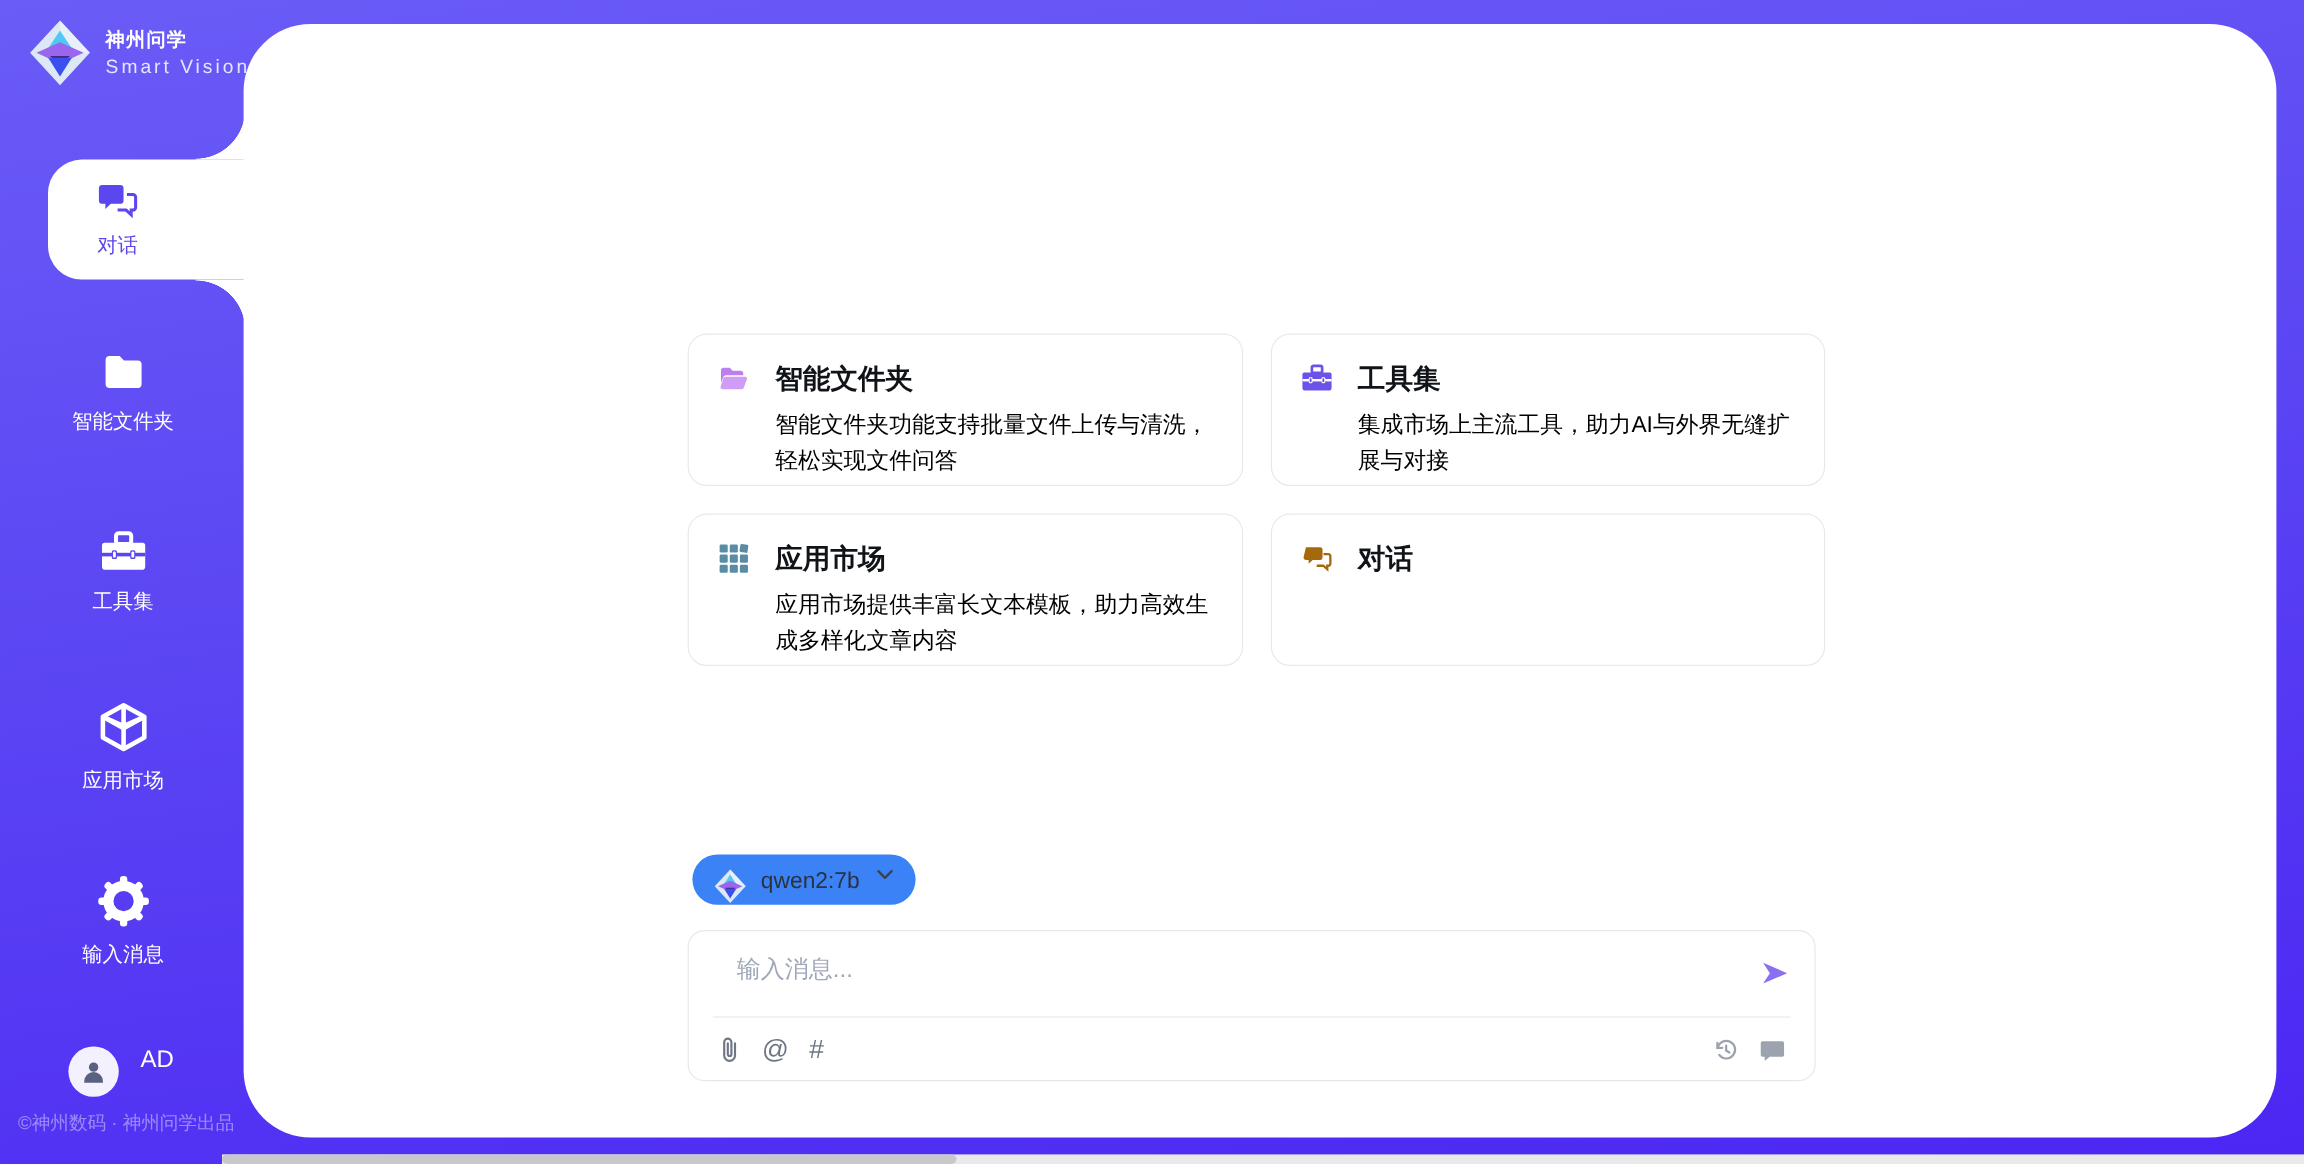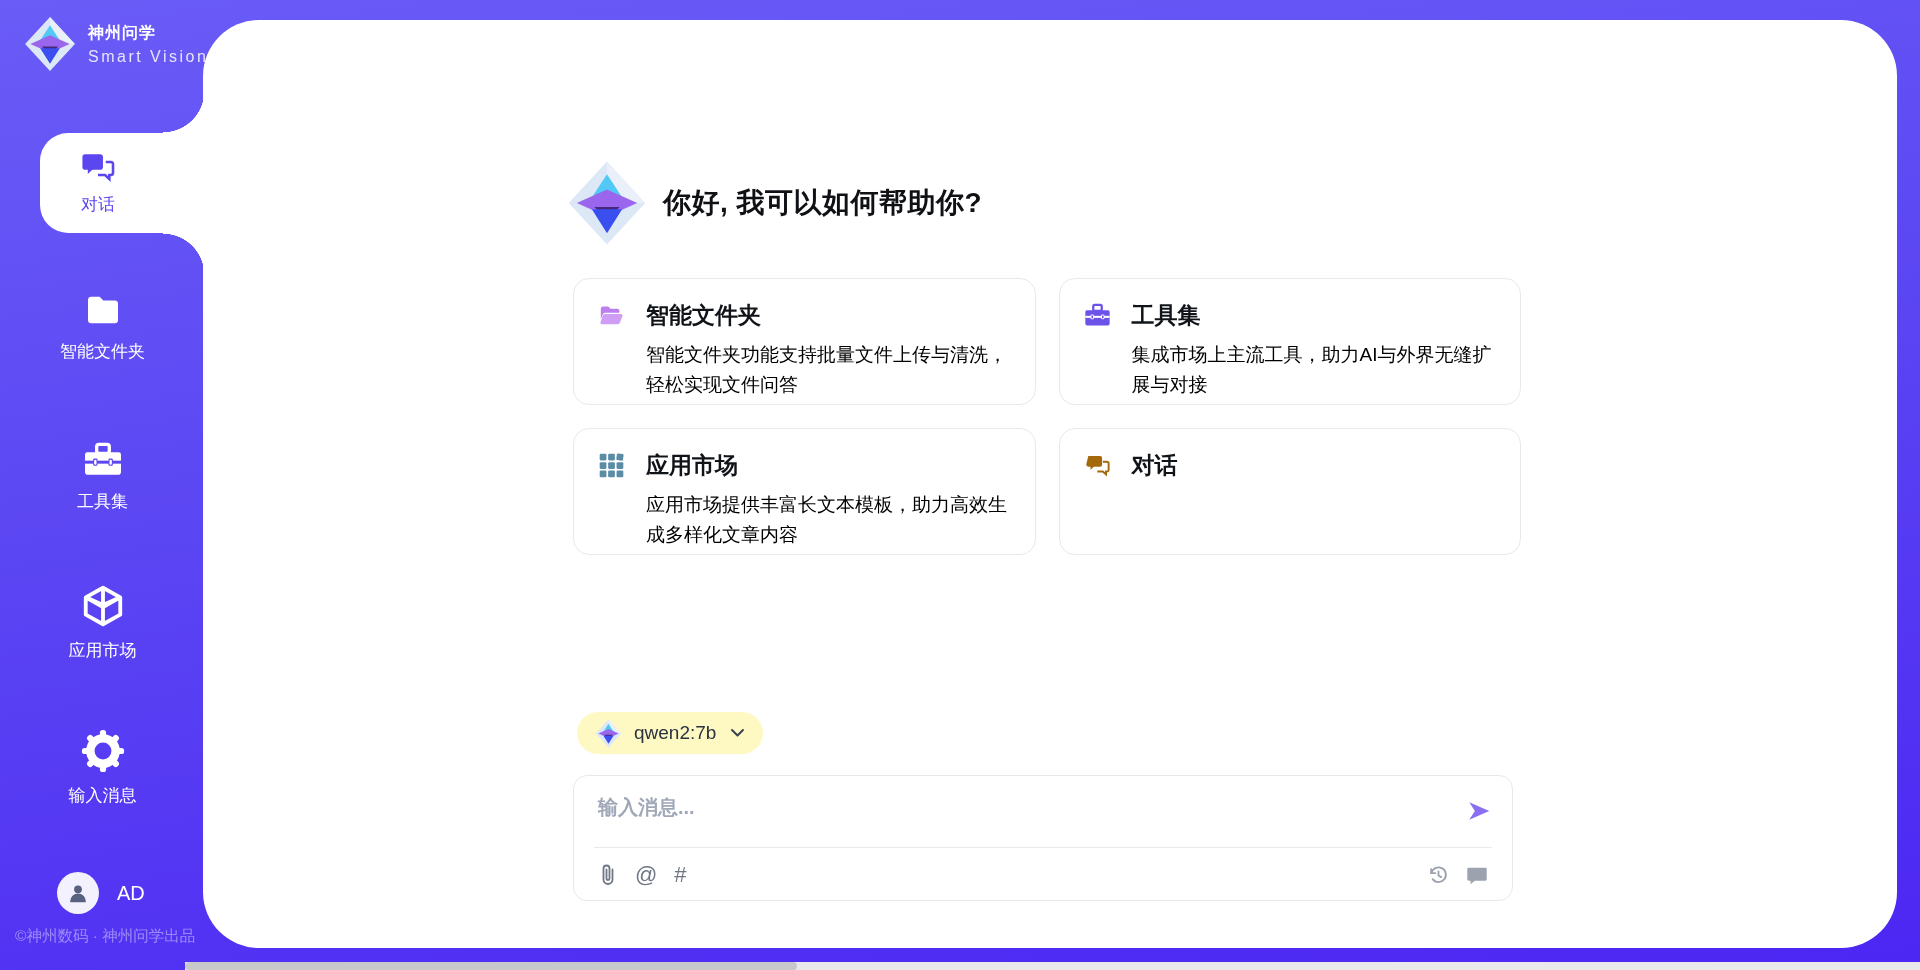--- a/index.html
+++ b/index.html
@@ -39,21 +39,21 @@
   .nav-tab-inner { width:116px; height:100%; display:flex; flex-direction:column;
     align-items:center; justify-content:center; gap:9px; }
   .nav-tab-inner .nav-label { color:#5b46f0; }
 
   .nav-item {
     position:absolute; left:0; width:205px; display:flex; flex-direction:column;
     align-items:center; gap:10px; cursor:pointer;
   }
   .nav-label { font-size:17px; color:#ffffff; }
 
-  .user-row { position:absolute; left:57px; top:872px; display:flex; align-items:center; gap:18px; }
+  .user-row { position:absolute; left:57px; top:872px; display:flex; align-items:flex-start; gap:18px; }
   .avatar { width:42px; height:42px; border-radius:50%; background:#f3f1fd;
     display:flex; align-items:center; justify-content:center; }
   .user-name { color:#fff; font-size:20px; }
 
   .copyright { position:absolute; left:15px; top:926px; font-size:15.5px; color:rgba(255,255,255,0.42); }
 
   
   .greeting { position:absolute; left:567px; top:160px; display:flex; align-items:center; gap:16px; }
   .greeting-logo { width:80px; height:86px; }
   .greeting-text { font-size:28px; font-weight:700; color:#0f1115; letter-spacing:0.5px; }
@@ -68,37 +68,36 @@
     padding:21px 24px; cursor:pointer;
   }
   .card-head { display:flex; align-items:center; gap:21px; }
   .card-icon { width:27px; height:27px; flex:none; }
   .card-title { font-size:23px; font-weight:700; color:#101418; }
   .card-desc { margin-left:48px; margin-top:9px; font-size:19px; line-height:30px; color:#000000; }
 
   
   .model-pill {
     position:absolute; left:577px; top:712px; height:42px; border-radius:21px;
-    background:#fef9c3; display:flex; align-items:center; gap:12px; padding:0 18px; cursor:pointer;
+    background:#3b82f6; display:flex; gap:12px; padding:12px 18px; cursor:pointer;
   }
   .model-logo { width:27px; height:29px; }
   .model-name { font-size:19px; color:#2b3240; }
   .model-chevron { margin-left:2px; }
 
   
   .composer {
     position:absolute; left:573px; top:775px; width:940px; height:126px;
     background:#fff; border:1px solid #e6e8ec; border-radius:14px;
   }
   .composer textarea {
-    position:absolute; left:0; top:0; width:856px; height:66px;
+    position:absolute; left:16px; top:0; width:856px; height:66px;
     border:none; outline:none; resize:none; background:transparent;
     padding:18px 0 0 24px; font-size:20px; color:#30363f;
     font-family:"Liberation Sans","DejaVu Sans",sans-serif;
-    font-weight:bold;
   }
   .composer textarea::placeholder { color:#a0a8b8; }
   .send-btn { position:absolute; right:20px; top:22px; width:26px; height:26px; cursor:pointer; }
   .composer-divider { position:absolute; left:20px; right:20px; top:71px; height:1px; background:#e8eaee; }
   .composer-toolbar {
     position:absolute; left:24px; right:24px; top:82px; height:34px;
     display:flex; align-items:center; justify-content:space-between;
   }
   .tool-group { display:flex; align-items:center; gap:17px; }
   .tool-glyph { font-size:22px; color:#6f7684; cursor:pointer; line-height:1; }
@@ -202,26 +201,20 @@
         </svg>
       </div>
       <div class="user-name">AD</div>
     </div>
 
     <div class="copyright">©神州数码 · 神州问学出品</div>
   </div>
 
   <div class="content">
 
-    <div class="greeting" style="left:364px; top:140px;">
-      <svg class="greeting-logo">
-          <use href="#logo-diamond"></use>
-        </svg>
-      <div class="greeting-text">你好, 我可以如何帮助你?</div>
-    </div>
 
     <div class="cards" style="left:370px; top:258px;">
 
       <div class="card">
         <div class="card-head">
           <svg class="card-icon" viewBox="0 0 24 24">
             <path fill="#bd7ff0" d="M2.5 6a2 2 0 0 1 2-2h4.6l2 2.1H17a2 2 0 0 1 2 2v1.4H6.2a2 2 0 0 0-1.9 1.4L2.5 15z"></path>
             <path fill="#cf9df5" d="M6 10.6h14.4a1.4 1.4 0 0 1 1.3 1.9l-2.2 6a2 2 0 0 1-1.9 1.3H3.4a1.3 1.3 0 0 1-1.2-1.8l2-6.1A2 2 0 0 1 6 10.6z"></path>
           </svg>
           <div class="card-title">智能文件夹</div>

